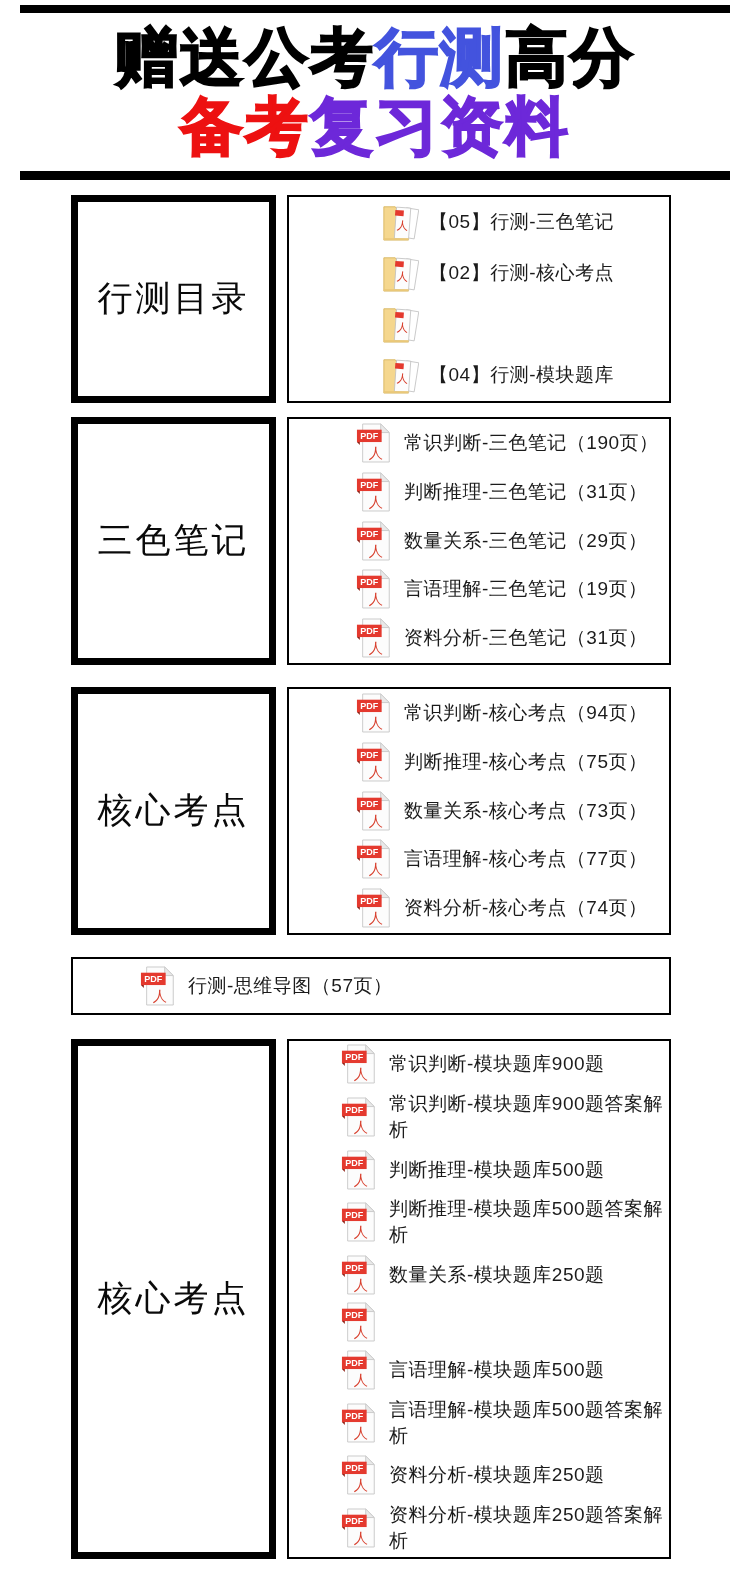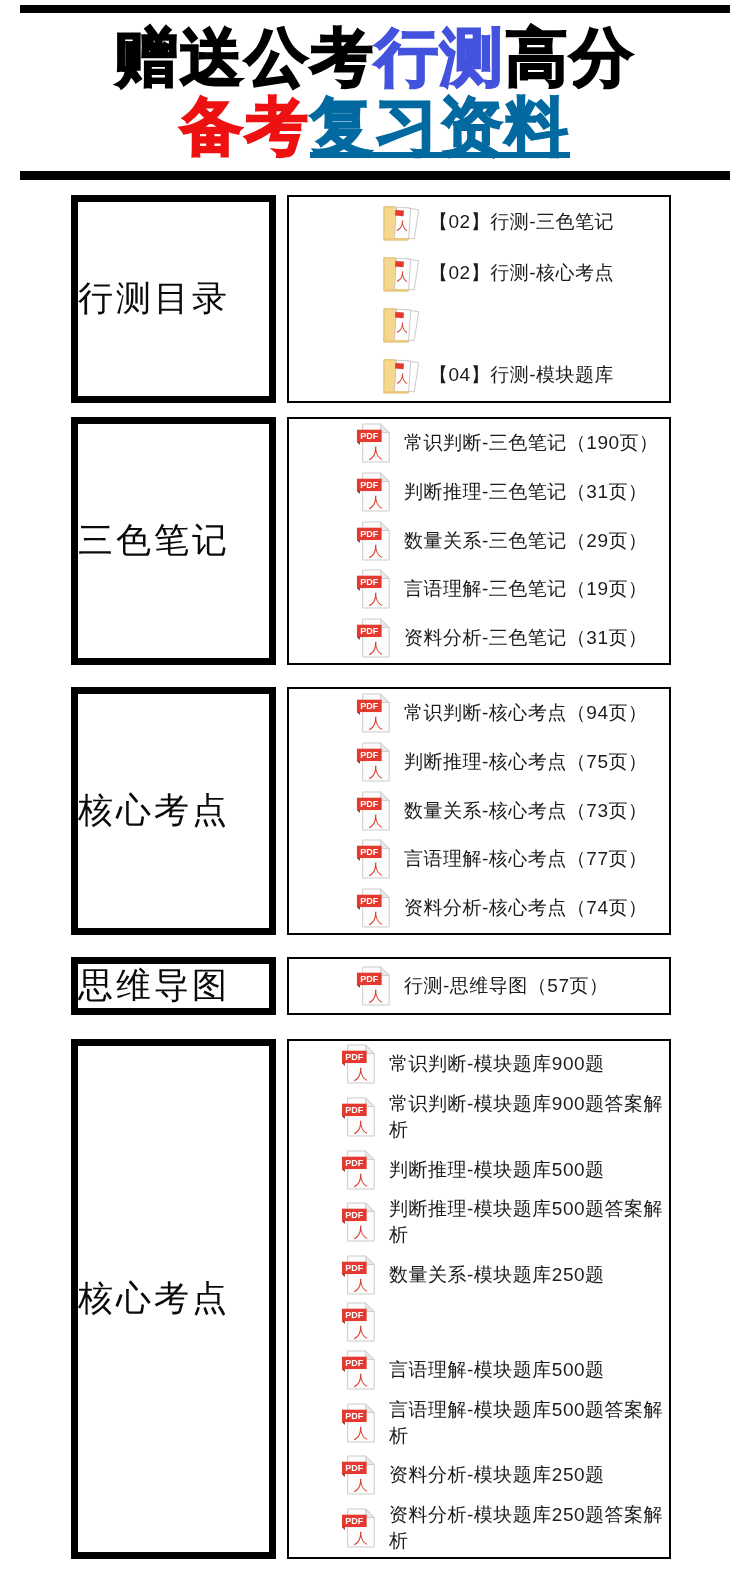--- a/index.html
+++ b/index.html
@@ -21,21 +21,21 @@
     margin:10px 0 9px;
     -webkit-text-stroke:2px currentColor;
   }
   .title .tline{white-space:nowrap;}
   .sections{margin-left:71px;width:600px;padding-bottom:18px;}
   .section{display:flex;gap:11px;}
   .label-box{
     width:205px;
     box-sizing:border-box;
     border:7px solid #000;
-    display:flex;align-items:center;
+    display:flex;align-items:center;justify-content:center;
     font-family:"Liberation Serif", serif;
     font-size:35px;color:#0a0a0a;
     letter-spacing:3px;
     flex:none;
   }
   .list-box{
     flex:1;
     box-sizing:border-box;
     border:2px solid #000;
     display:flex;flex-direction:column;justify-content:space-around;
@@ -54,21 +54,21 @@
   .icon{flex:none;width:38px;height:42px;display:inline-flex;}
   .icon svg{display:block;}
 </style>
 </head>
 <body>
 
 <div class="bar top"></div>
 
 <div class="title">
   <div class="tline"><span style="color: rgb(0, 0, 0);">赠送公考</span><span style="color: rgb(67, 83, 222);">行测</span><span style="color: rgb(0, 0, 0);">高分</span></div>
-  <div class="tline"><span style="color: rgb(237, 17, 17); margin-top: 8px;">备考</span><span style="color: #0369a1; text-decoration: underline;">复习资料</span></div>
+  <div class="tline"><span style="color: rgb(237, 17, 17); margin-top: 8px;">备考</span><span style="color: #6d28d9;">复习资料</span></div>
 </div>
 
 <div class="bar mid"></div>
 
 <div class="sections">
   <div class="section s0">
     <div class="label-box">
       <span class="label">行测目录</span>
     </div>
     <div class="list-box">
@@ -81,21 +81,21 @@
         </g>
         <g transform="rotate(4 25 26)">
           <rect x="15" y="7" width="15" height="33" fill="#fdfdfd" stroke="#bdbdbd" stroke-width="0.8"></rect>
           <rect x="14" y="10" width="9" height="6" fill="#e4392e"></rect>
           <text x="22.5" y="30" font-size="12" fill="#d8412f" text-anchor="middle" font-family="Liberation Sans, sans-serif">人</text>
         </g>
         <path d="M3 41 h26 v-2 h-26 z" fill="#eac878"></path>
       </svg>
 
     </span>
-    <span class="txt">【02】行测-三色笔记</span>
+    <span class="txt">【05】行测-三色笔记</span>
   </div>
 
   <div class="row">
     <span class="icon">
       <svg class="svg-folder" viewBox="0 0 40 44" width="38" height="42" xmlns="http://www.w3.org/2000/svg">
         <path d="M3 6 h12 l3 4 h11 v31 h-26 z" fill="#f5d78e" stroke="#d9b763" stroke-width="1"></path>
         <g transform="rotate(9 31 26)">
           <rect x="24" y="8" width="13" height="31" fill="#ffffff" stroke="#bdbdbd" stroke-width="0.8"></rect>
         </g>
         <g transform="rotate(4 25 26)">
@@ -307,23 +307,20 @@
         <text x="14" y="18" font-size="9.5" font-weight="bold" fill="#ffffff" text-anchor="middle" font-family="Liberation Sans, sans-serif">PDF</text>
         <text x="21" y="38" font-size="15" fill="#d8412f" text-anchor="middle" font-family="Liberation Sans, sans-serif">人</text>
       </svg>
     </span>
     <span class="txt">资料分析-核心考点（74页）</span>
   </div>
 </div>
   </div>
 
   <div class="section s3">
-    <div class="label-box">
-      <span class="label">思维导图</span>
-    </div>
     <div class="list-box">
   <div class="row">
     <span class="icon">
 
       <svg class="svg-pdf" viewBox="0 0 40 44" width="38" height="42" xmlns="http://www.w3.org/2000/svg">
         <path d="M7 2 h19 l9 9 v31 h-28 z" fill="#fcfcfc" stroke="#c9c9c9" stroke-width="1"></path>
         <path d="M26 2 l9 9 h-9 z" fill="#e9e9e9" stroke="#c9c9c9" stroke-width="1"></path>
         <rect x="1" y="8" width="26" height="13" fill="#e4392e"></rect>
         <path d="M1 21 l3 3 v-3 z" fill="#8f1f14"></path>
         <text x="14" y="18" font-size="9.5" font-weight="bold" fill="#ffffff" text-anchor="middle" font-family="Liberation Sans, sans-serif">PDF</text>

